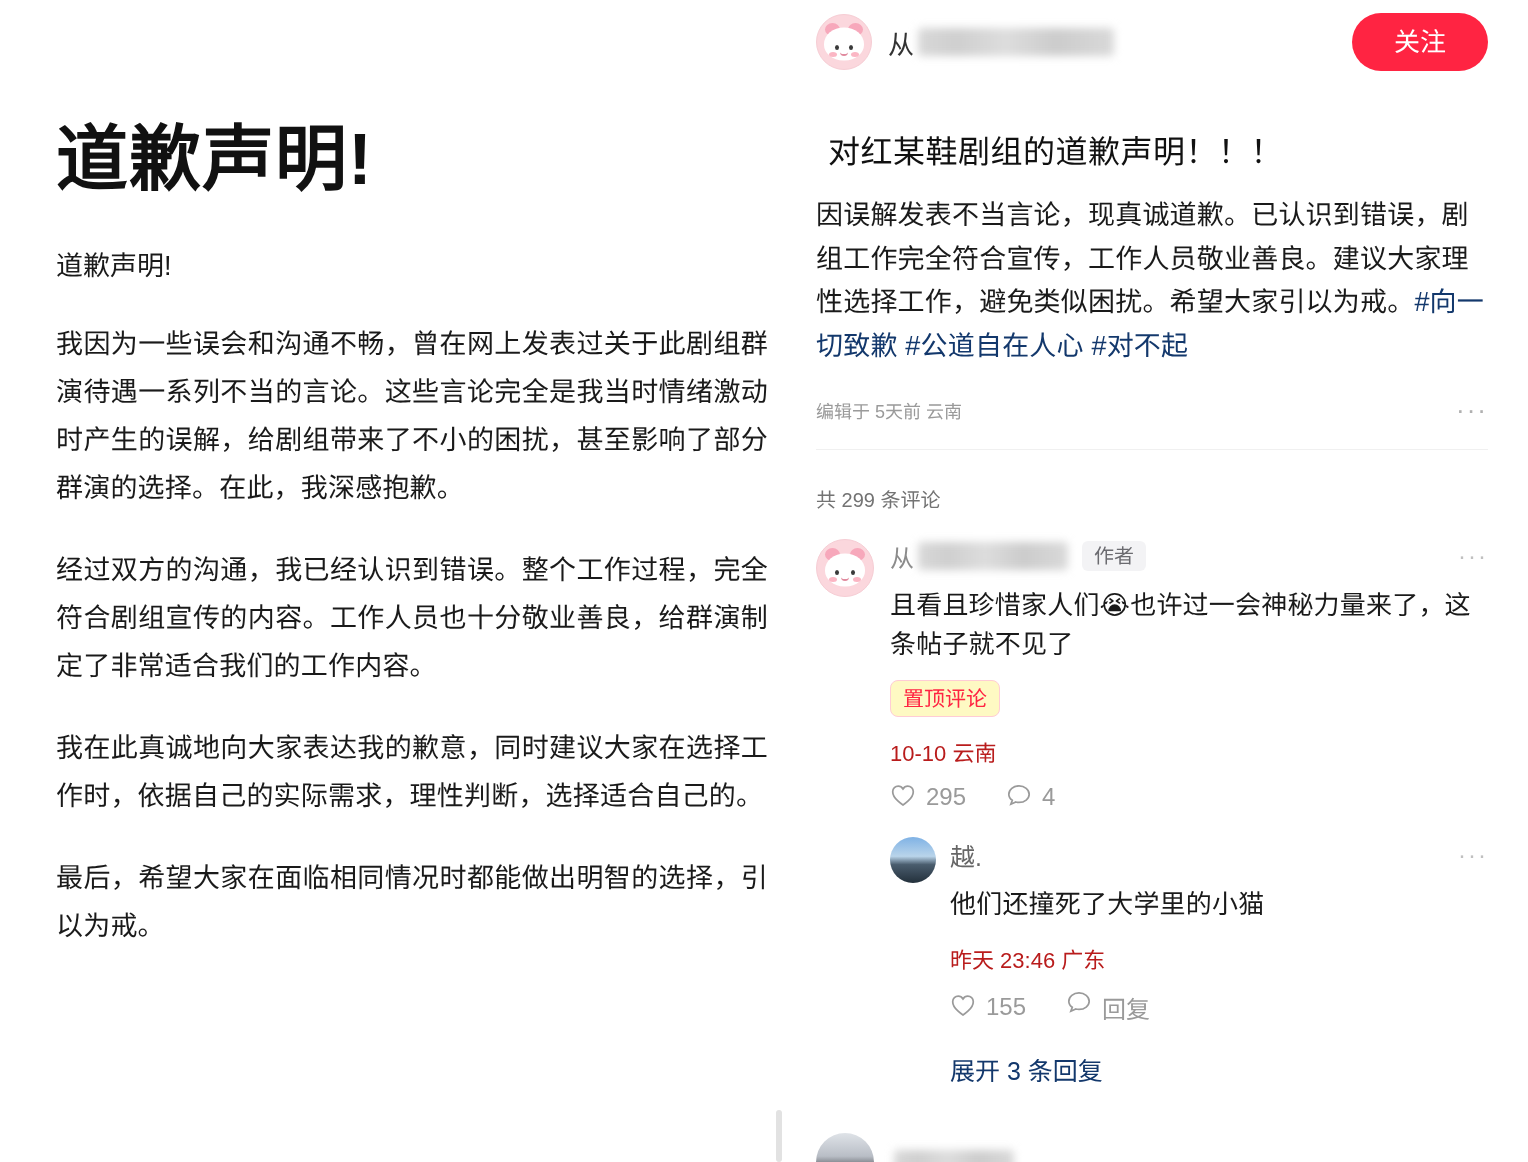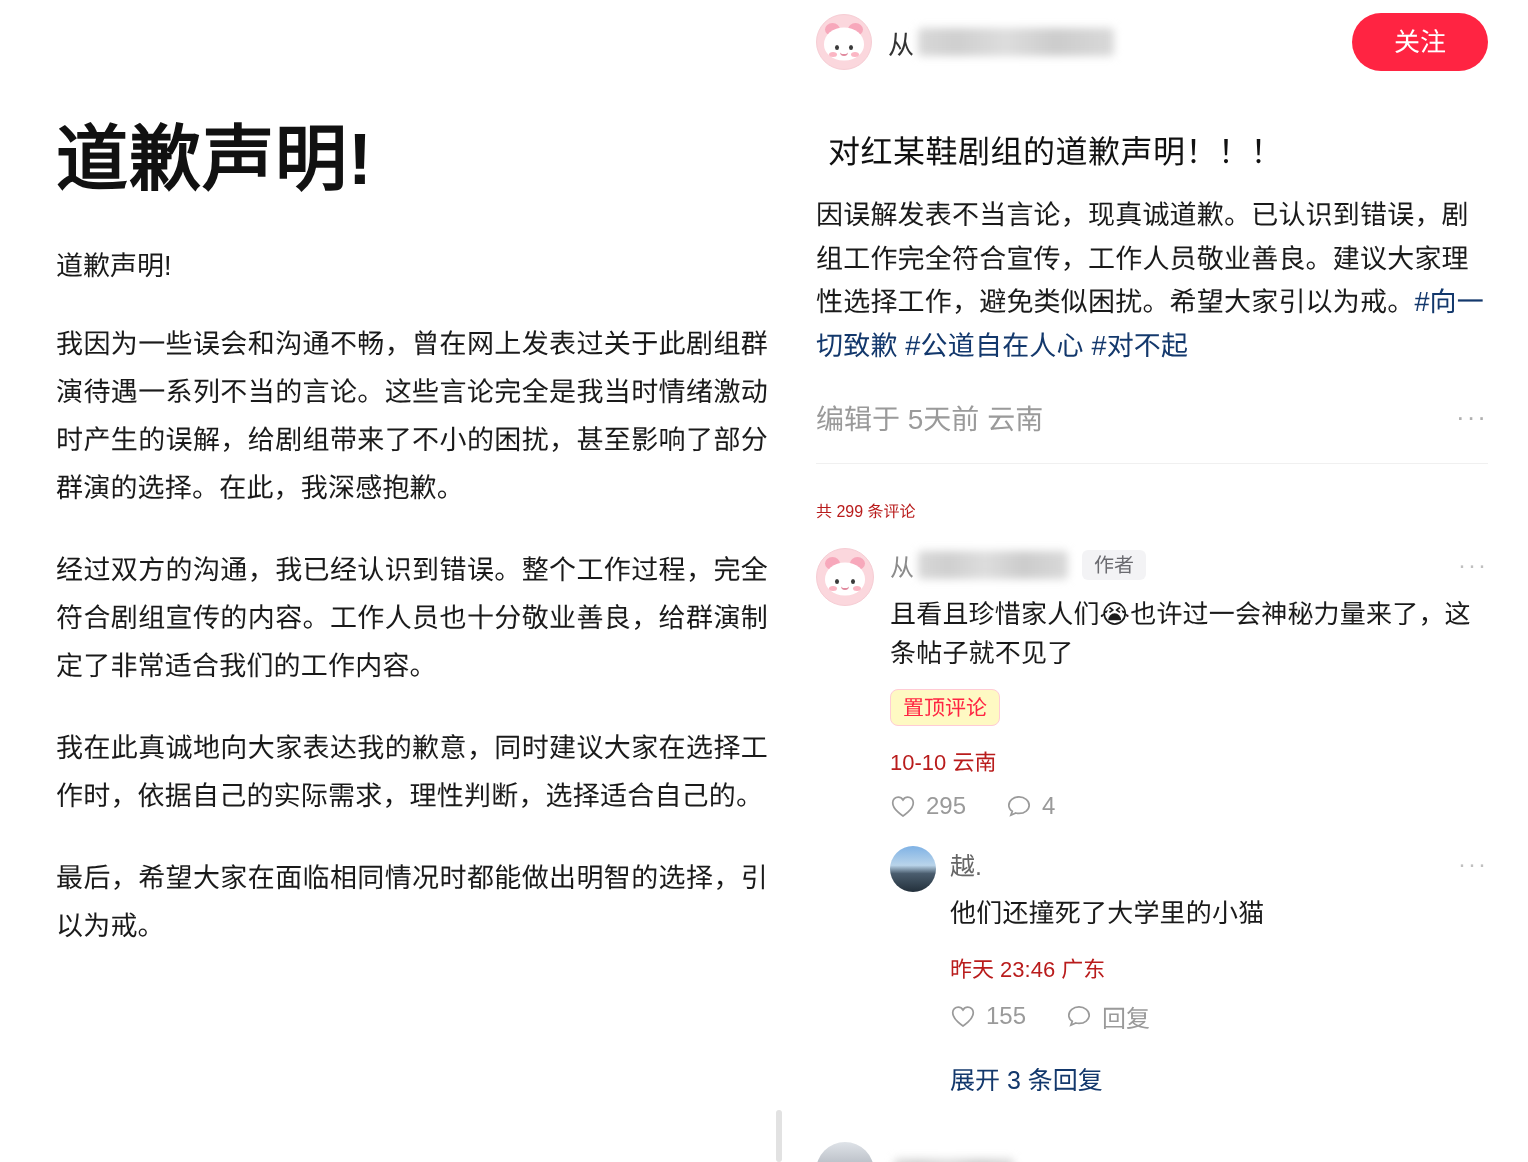--- a/index.html
+++ b/index.html
@@ -190,39 +190,39 @@
   }
   .hashtag { color: #13386c; }
   .note-meta {
     display: flex;
     align-items: center;
     justify-content: space-between;
     margin-top: 28px;
     padding-bottom: 26px;
   }
   .note-meta-text {
-    font-size: 28px;
+    font-size: 18px;
     color: #9a9a9a;
   }
   .dots {
     color: #b0b0b0;
     font-size: 26px;
     letter-spacing: 2px;
     cursor: pointer;
     line-height: 1;
   }
   .hr {
     height: 1px;
     background: #f0f0f0;
     width: 100%;
   }
 
   .comment-count {
-    font-size: 16px;
-    color: #b91c1c;
+    font-size: 20px;
+    color: #737373;
     padding: 34px 0 26px 0;
   }
 
   
   .comment {
     display: flex;
     padding-bottom: 6px;
   }
   .c-avatar {
     width: 58px; height: 58px;
@@ -301,21 +301,21 @@
     margin-top: 18px;
   }
   .c-actions {
     display: flex;
     align-items: center;
     gap: 40px;
     margin-top: 16px;
   }
   .act {
     display: flex;
-    align-items: center;
+    align-items: flex-start;
     gap: 10px;
     color: #9a9a9a;
     font-size: 24px;
     cursor: pointer;
   }
   .act svg { display: block; }
   .reply-block { margin-top: 26px; }
   .expand-link {
     color: #13386c;
     font-size: 25px;

